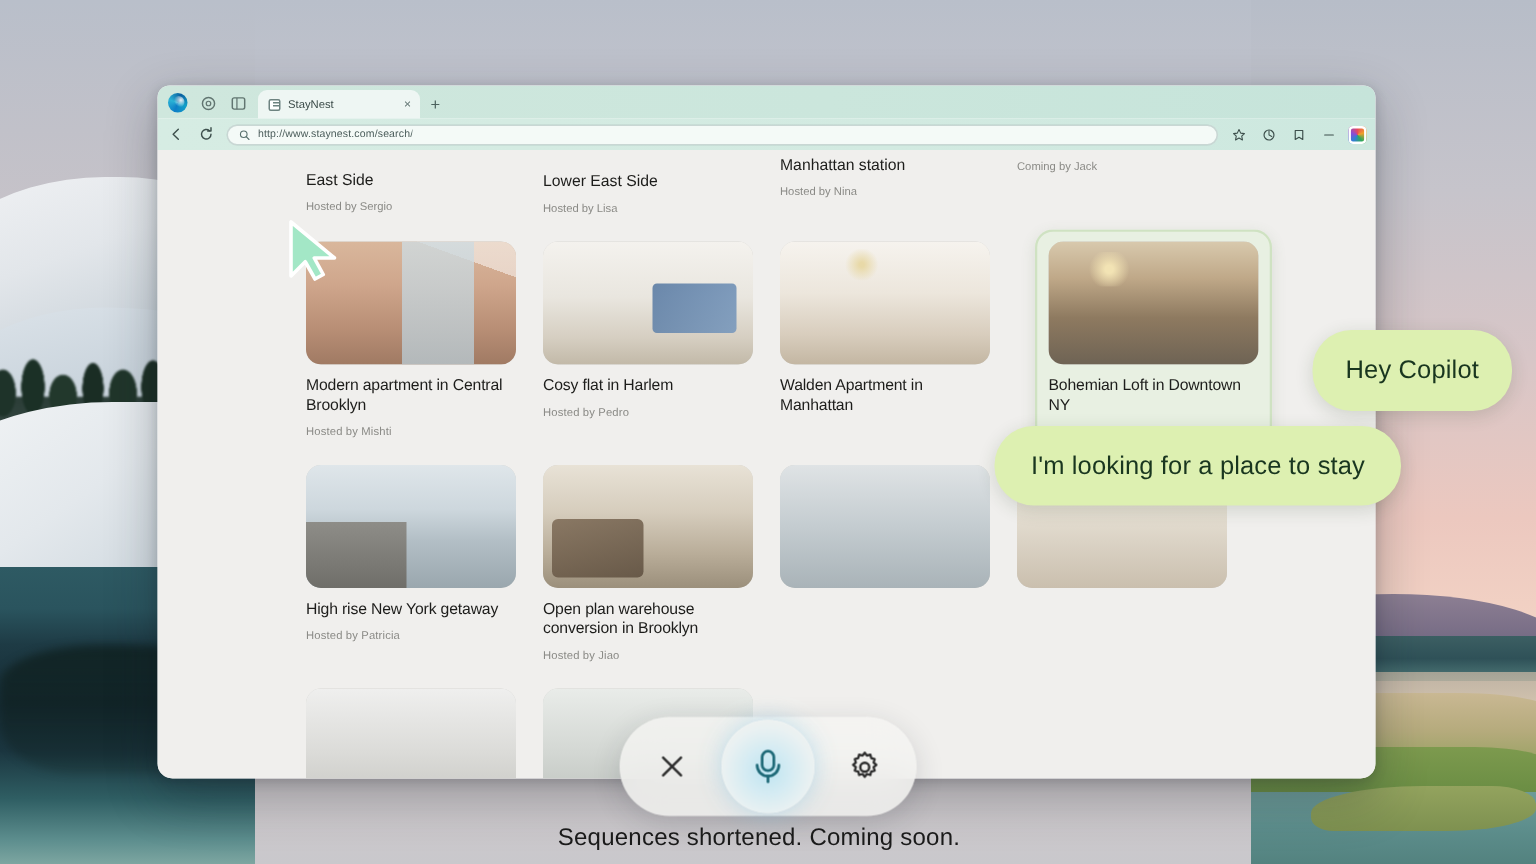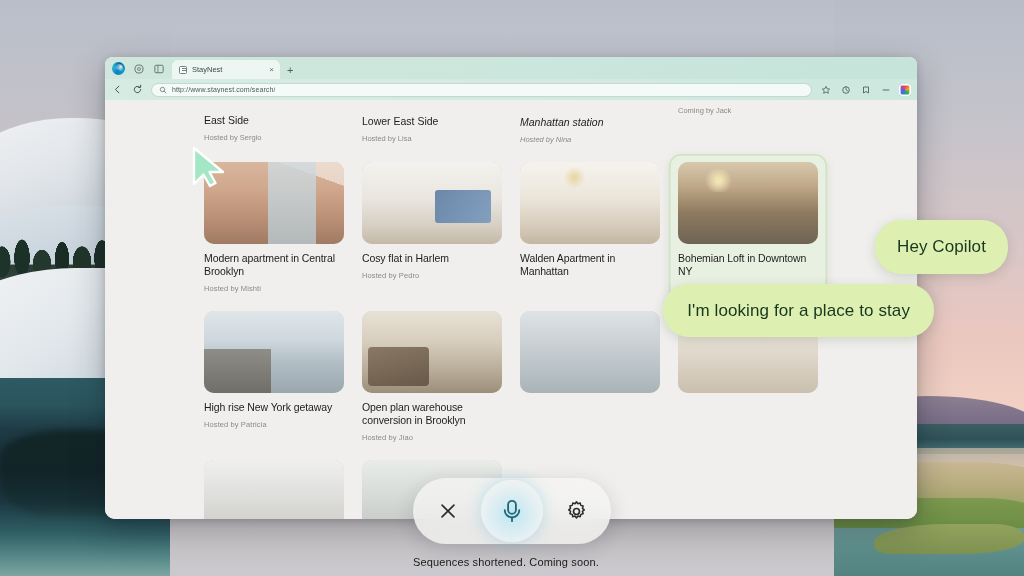--- a/index.html
+++ b/index.html
@@ -130,21 +130,21 @@
     position:absolute; left:0; top:43px; right:0; bottom:0;
     background:#f0efed; overflow:hidden;
   }
   .grid {
     position:absolute; left:0; top:0; width:100%;
     display:grid; grid-template-columns: repeat(4, 158px);
     justify-content:center; column-gap: 0; row-gap: 0;
     padding: 0 8px;
   }
   .card { width:158px; padding: 8px 9px 10px 9px; border-radius:12px; background:transparent; }
-  .card.sel { background:#e8f0e2; box-shadow: 0 0 0 1.5px #cfe2c2 inset, 0 3px 10px rgba(80,110,70,.14); }
+  .card.sel { background:#e8f0e2; box-shadow: 0 0 0 1.5px #cfe2c2 inset, 0 3px 10px rgba(80,110,70,.14); margin-left: 21px; }
   .thumb {
     width:140px; height:82px; border-radius:10px; overflow:hidden; position:relative;
     background:#cfcfcb;
   }
   .ctitle { margin-top:8px; font-size:10.5px; line-height:13px; color:#1d1d1b; font-weight:400;
     letter-spacing:-.1px; }
   .chost { margin-top:6px; font-size:7.5px; color:#8a8a86; letter-spacing:.1px; }
 
   
   .ph { position:absolute; inset:0; }
@@ -207,21 +207,21 @@
   .mic-wrap {
     width: 62px; height: 62px; border-radius:50%;
     background: radial-gradient(circle at 50% 55%, #bfe5f2 0%, #d6ecf3 34%, #e9f1f2 62%, #f2f3f1 84%);
     display:flex; align-items:center; justify-content:center;
     box-shadow: 0 0 16px rgba(120,190,225,.45);
   }
 
   
   #caption {
     position:absolute; left:0; right:12px; bottom: 8px; text-align:center;
-    font-size: 11px; color:#1a1a1a; letter-spacing:.15px;
+    font-size: 16px; color:#1a1a1a; letter-spacing:.15px;
   }
 </style>
 </head>
 <body>
 
 <div id="desktop">
 
   <div class="wall-left">
     <div class="wl-sky"></div>
     <div class="wl-peak"></div>
@@ -316,21 +316,21 @@
     <div class="page">
       <div class="grid" id="grid">
           <div class="card" style="padding-top: 14px;">
             <div class="clip-title">East Side</div>
             <div class="clip-host">Hosted by Sergio</div>
           </div>
           <div class="card" style="padding-top: 15px;">
             <div class="clip-title">Lower East Side</div>
             <div class="clip-host">Hosted by Lisa</div>
           </div>
-          <div class="card" style="padding-top: 16px; font-style: italic;">
+          <div class="card" style="padding-top: 4px;">
             <div class="clip-title">Manhattan station</div>
             <div class="clip-host">Hosted by Nina</div>
           </div>
           <div class="card" style="padding-top: 0px;">
             <div class="clip-title"></div>
             <div class="clip-host">Coming by Jack</div>
           </div>
           <div class="card">
             <div class="thumb">
               <div class="ph p-brook"></div>

